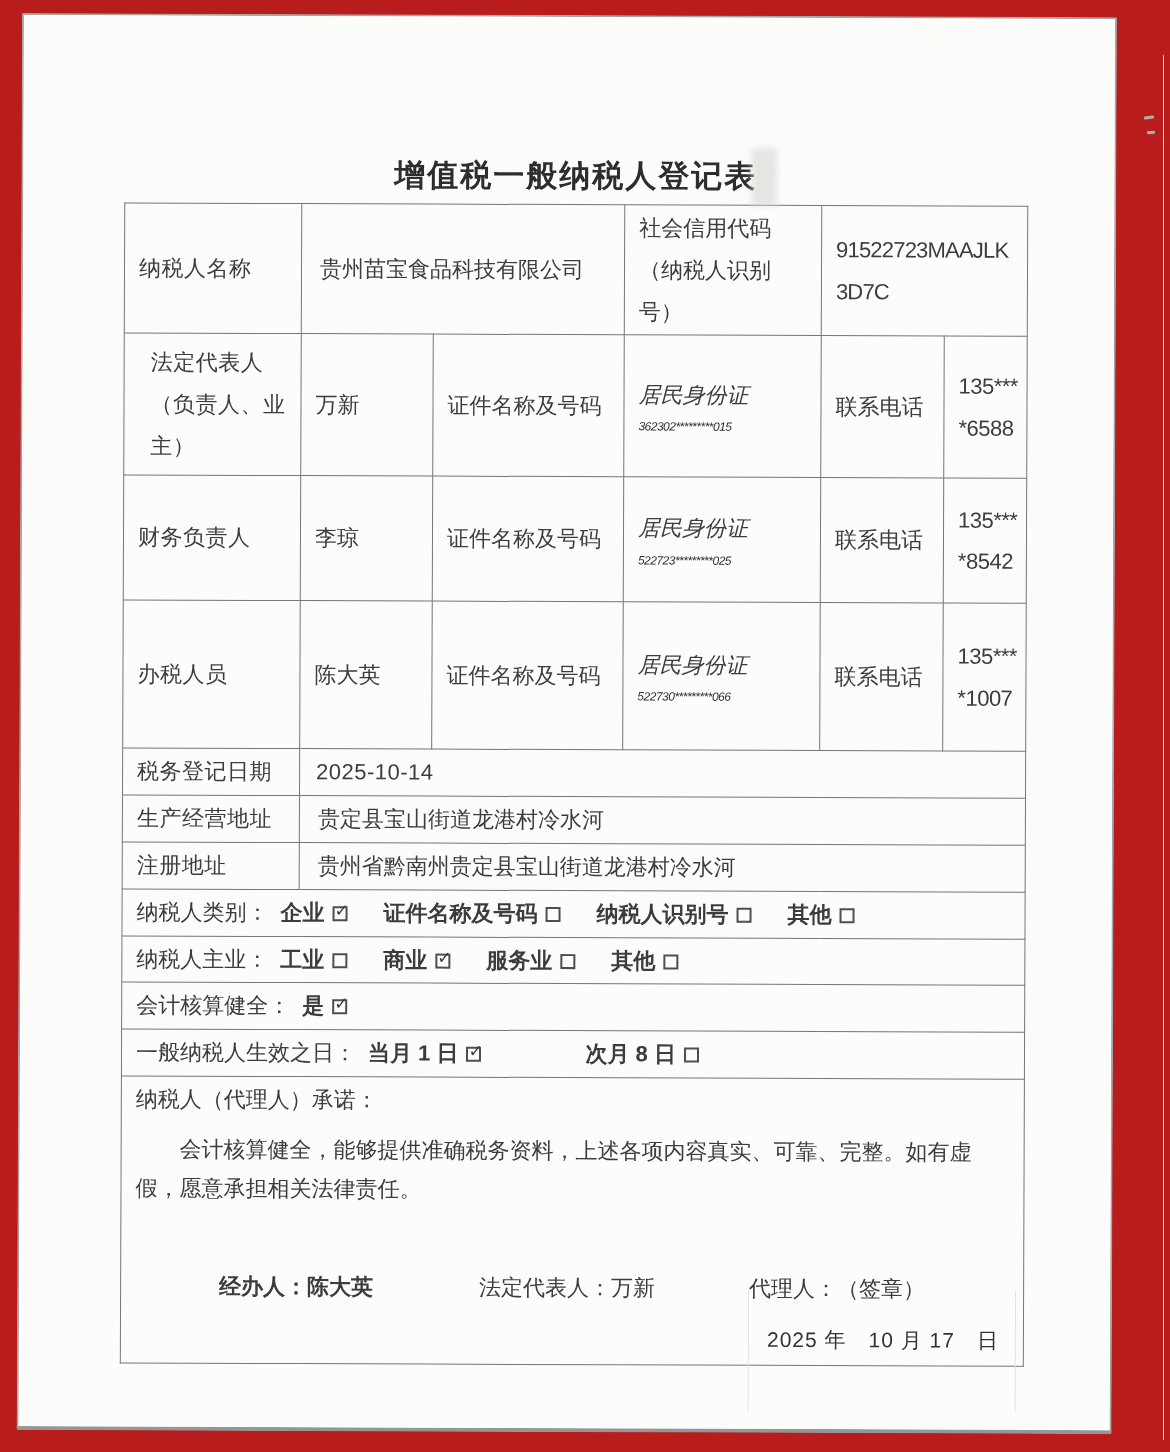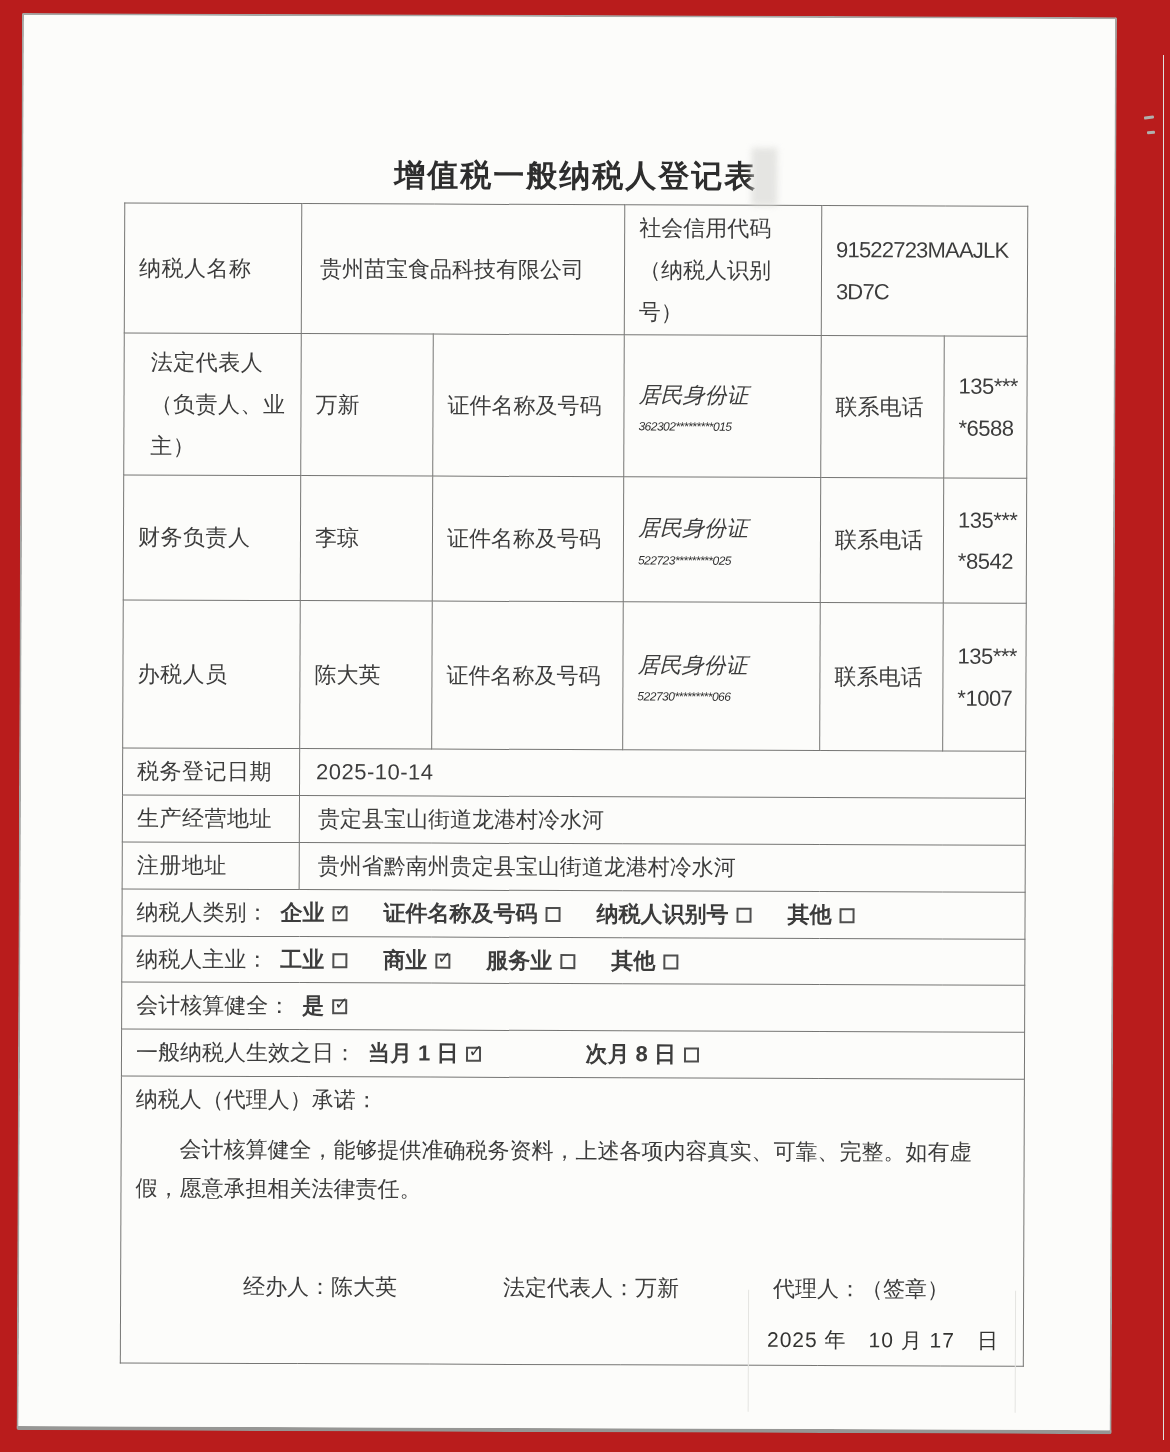--- a/index.html
+++ b/index.html
@@ -84,21 +84,21 @@
   }
   td.commit-cell { vertical-align: top; padding-top: 12px; }
   .commit-head { line-height: 1.6; }
   .commit-body {
     margin-top: 14px;
     text-indent: 2em;
     line-height: 1.75;
     padding-right: 4px;
   }
   .sig-row { margin-top: 58px; display: flex; white-space: nowrap; }
-  .sig1 { margin-left: 108px; }
+  .sig1 { margin-left: 84px; font-weight: bold; }
   .sig2 { margin-left: 106px; text-align: right; }
   .sig3 { margin-left: 94px; }
   .sig4 { }
   .date-row {
     margin-top: 10px;
     text-align: right;
     padding-right: 16px;
     font-size: 21px;
     letter-spacing: 1px;
     color: #333331;

